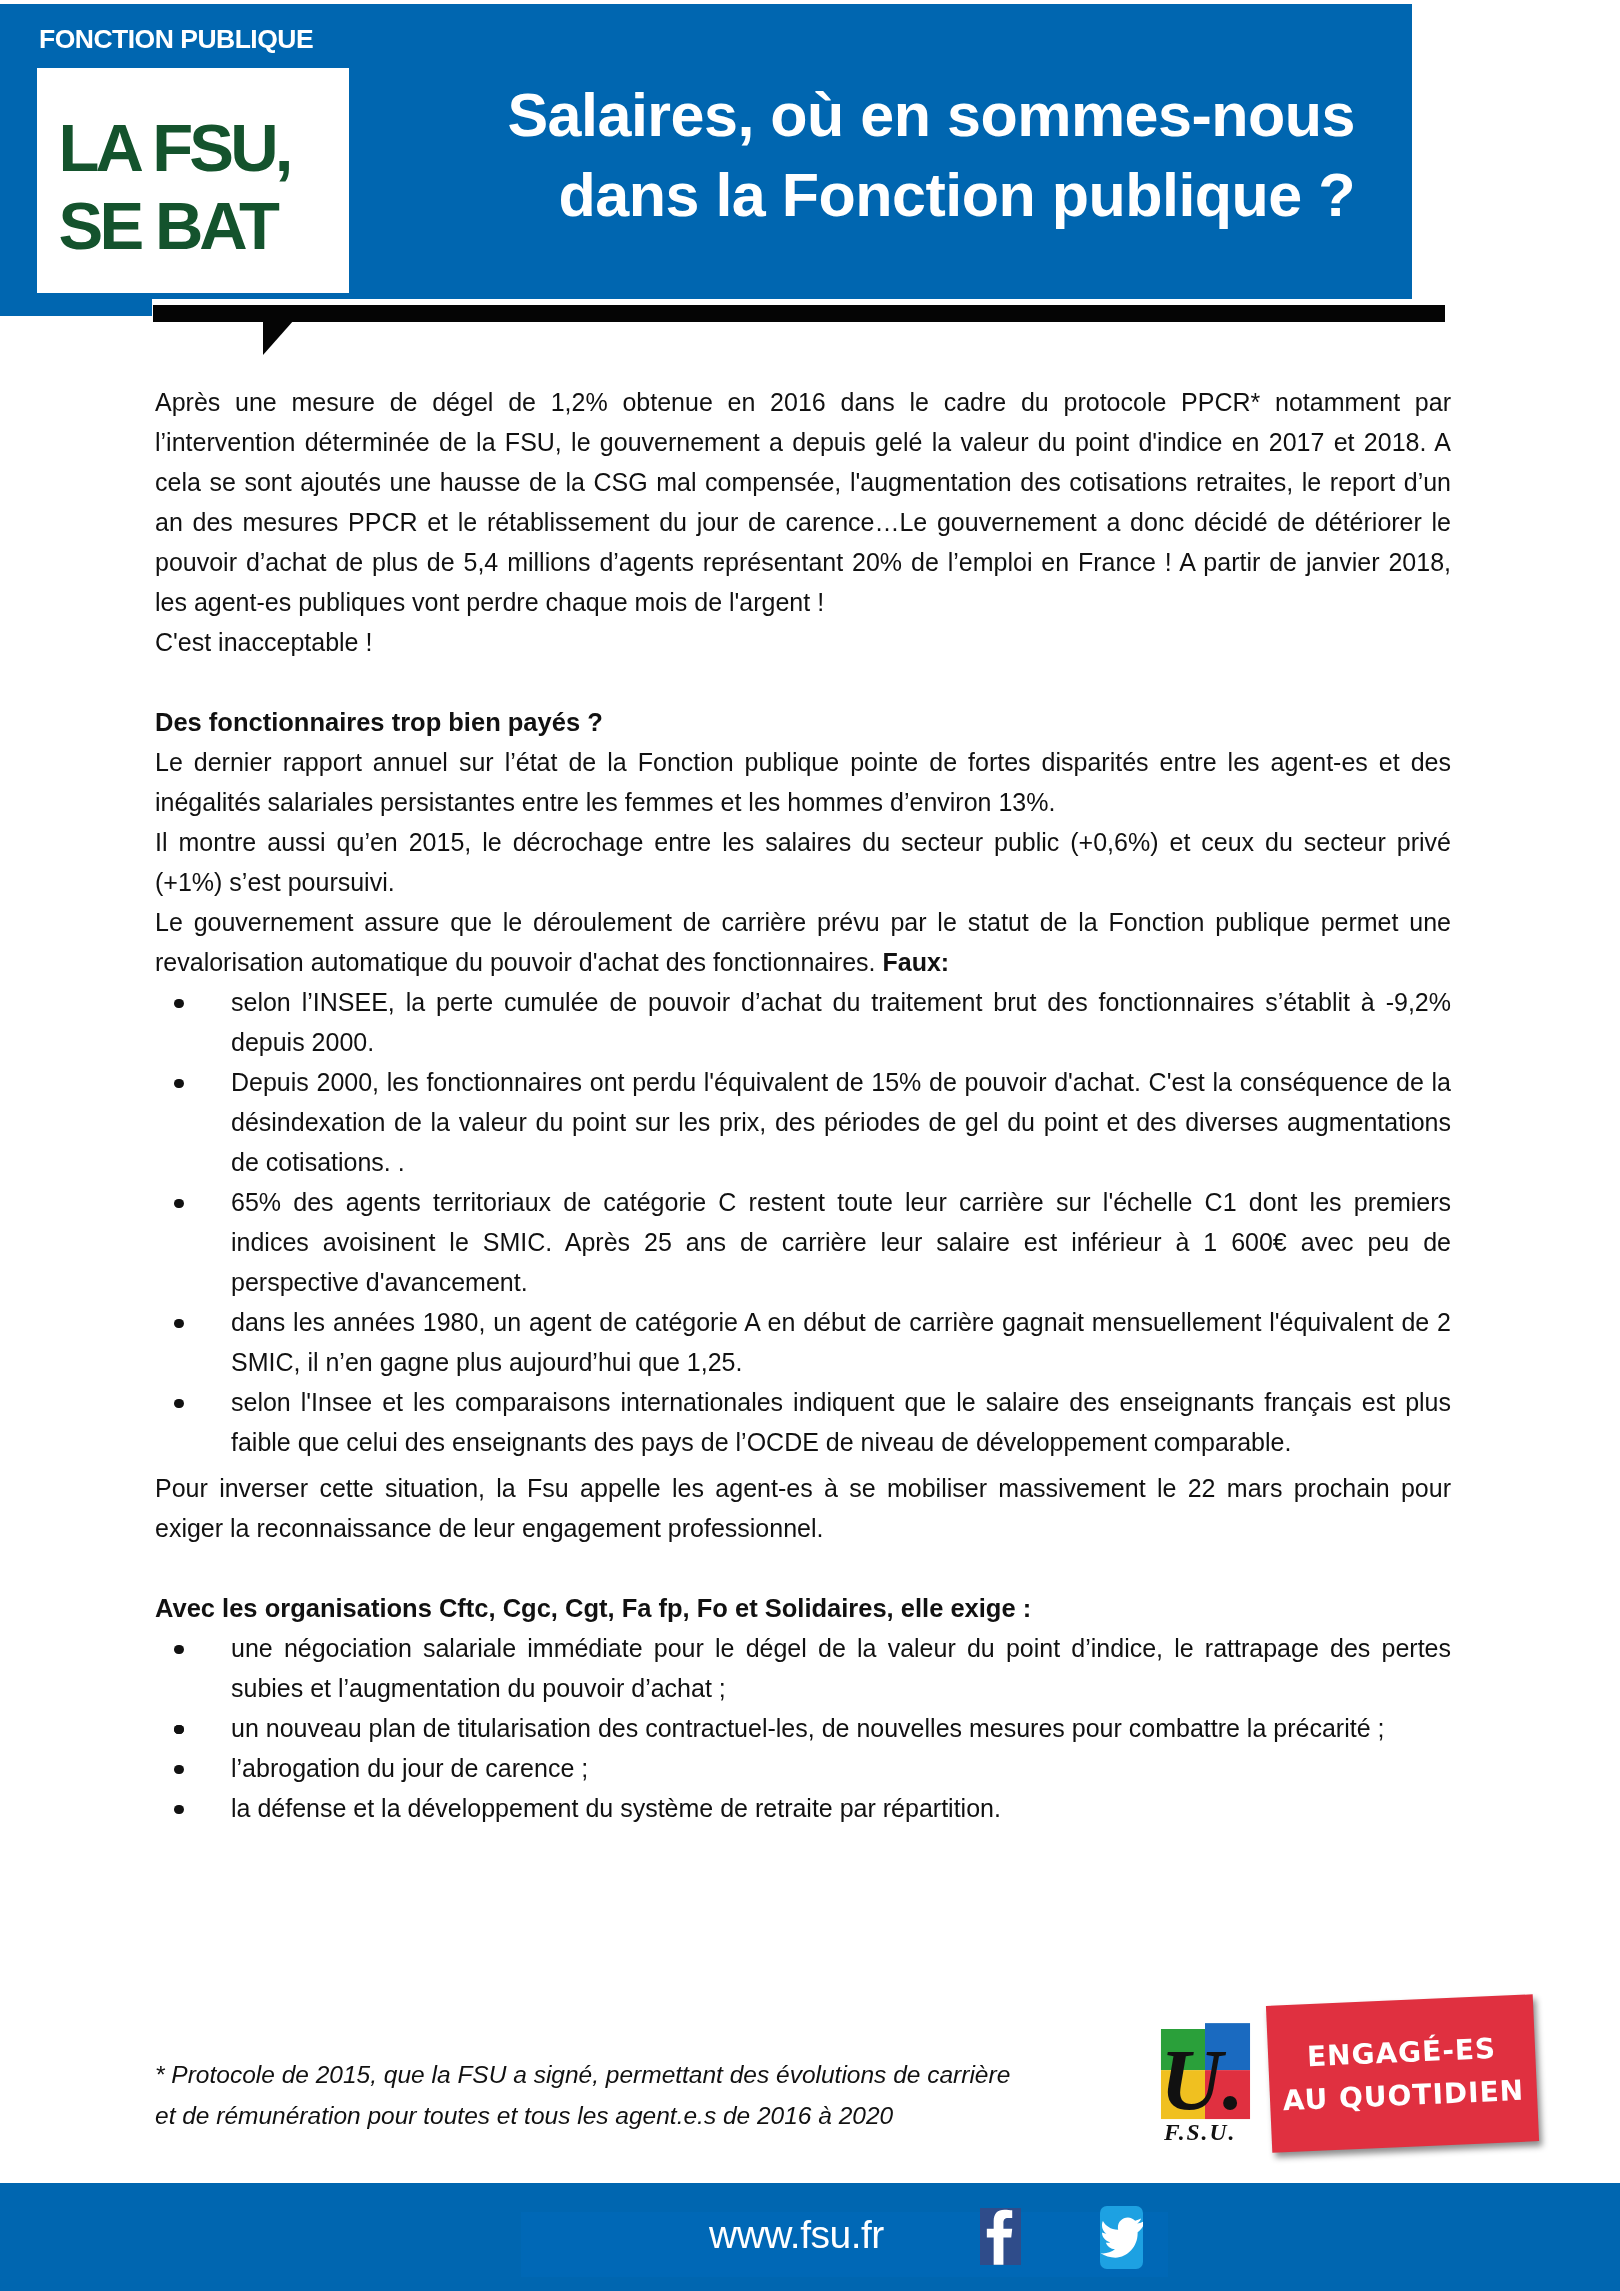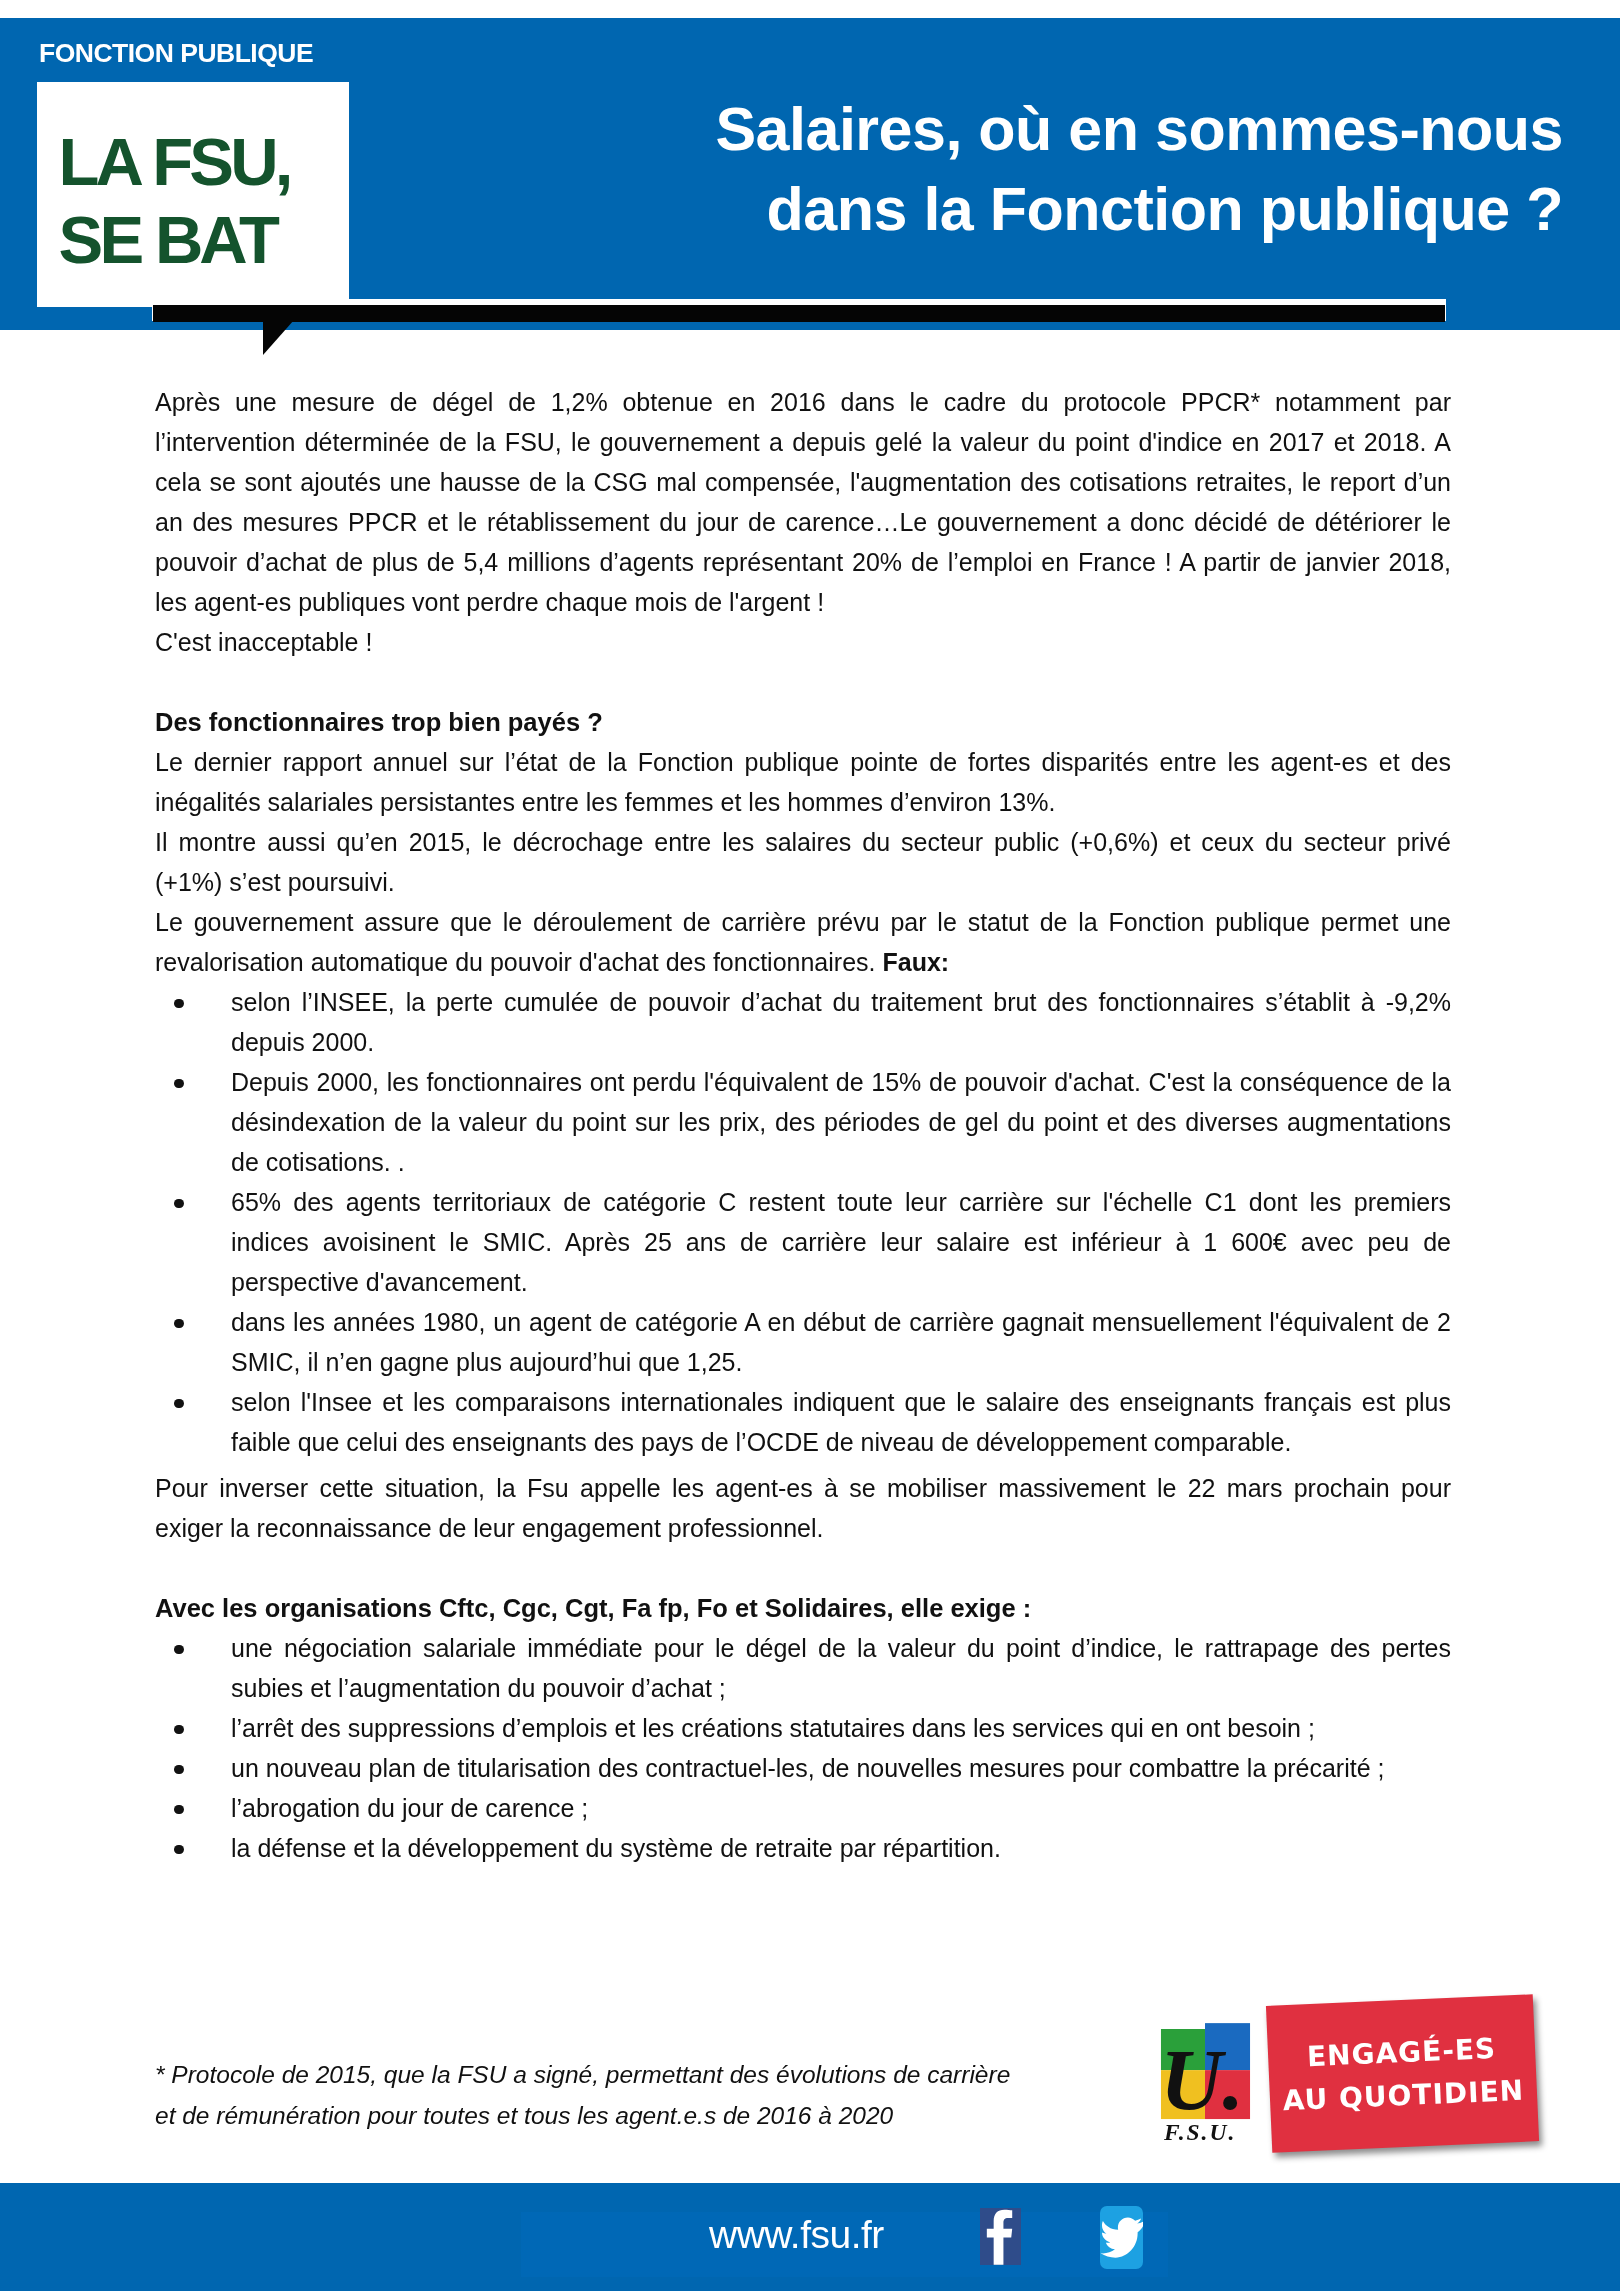--- a/index.html
+++ b/index.html
@@ -6,21 +6,21 @@
     body {
       width: 1620px;
       height: 2292px;
       position: relative;
       background: #ffffff;
       font-family: "Liberation Sans", sans-serif;
       color: #111111;
       overflow: hidden;
     }
     .header {
-      position: absolute; left: 0; top: 18px; width: 1620px; height: 312px;
+      position: absolute; left: 0; top: 4px; width: 1412px; height: 312px;
       background: #0066b0;
     }
     .kicker {
       position: absolute; left: 39px; top: 19.6px;
       color: #ffffff; font-weight: bold; font-size: 26.5px; letter-spacing: -0.5px;
     }
     .slogan-box {
       position: absolute; left: 37px; top: 64px; width: 312px; height: 225px;
       background: #ffffff;
     }
@@ -141,21 +141,21 @@
     <li><span class="dot"></span><span>65% des agents territoriaux de catégorie C restent toute leur carrière sur l'échelle C1 dont les premiers indices avoisinent le SMIC. Après 25 ans de carrière leur salaire est inférieur à 1 600€ avec peu de perspective d'avancement.</span></li>
     <li><span class="dot"></span><span>dans les années 1980, un agent de catégorie A en début de carrière gagnait mensuellement l'équivalent de 2 SMIC, il n’en gagne plus aujourd’hui que 1,25.</span></li>
     <li><span class="dot"></span><span>selon l'Insee et les comparaisons internationales indiquent que le salaire des enseignants français est plus faible que celui des enseignants des pays de l’OCDE de niveau de développement comparable.</span></li>
   </ul>
   <p class="after-list">Pour inverser cette situation, la Fsu appelle les agent-es à se mobiliser massivement le 22 mars prochain pour exiger la reconnaissance de leur engagement professionnel.</p>
   <div class="gap"></div>
 
   <p class="heading">Avec les organisations Cftc, Cgc, Cgt, Fa fp, Fo et Solidaires, elle exige :</p>
   <ul class="bullets">
     <li><span class="dot"></span><span>une négociation salariale immédiate pour le dégel de la valeur du point d’indice, le rattrapage des pertes subies et l’augmentation du pouvoir d’achat ;</span></li>
-    <li><span class="dot"></span><span>l’arrêt des suppressions d’emplois et les créations statutaires dans les services qui en ont besoin ;</span></li>
+    <li><span class="dot"></span></li>
     <li><span class="dot"></span><span>un nouveau plan de titularisation des contractuel-les, de nouvelles mesures pour combattre la précarité ;</span></li>
     <li><span class="dot"></span><span>l’abrogation du jour de carence ;</span></li>
     <li><span class="dot"></span><span> la défense et la développement du système de retraite par répartition.</span></li>
   </ul>
 </div>
 
 <div class="footnote">
   <div>* Protocole de 2015, que la FSU a signé, permettant des évolutions de carrière</div>
   <div>et de rémunération pour toutes et tous les agent.e.s de 2016 à 2020</div>
 </div>

